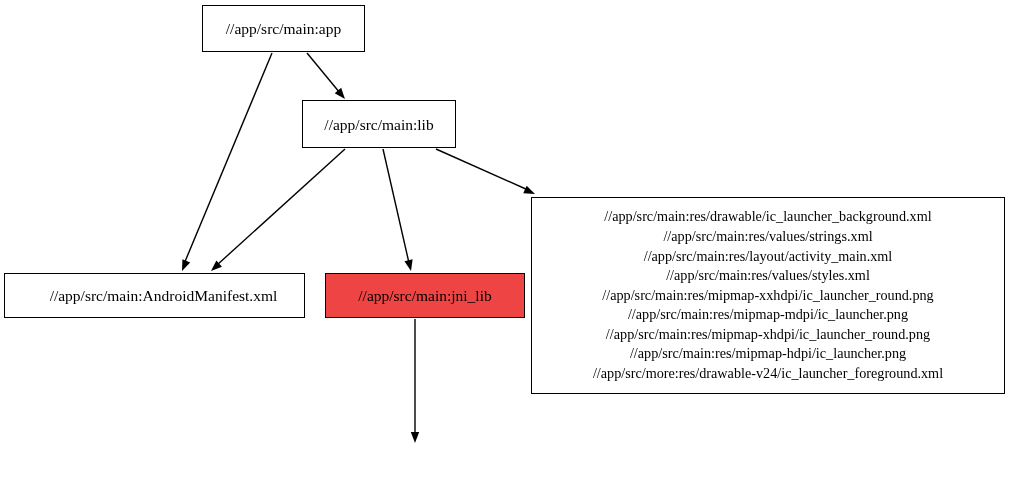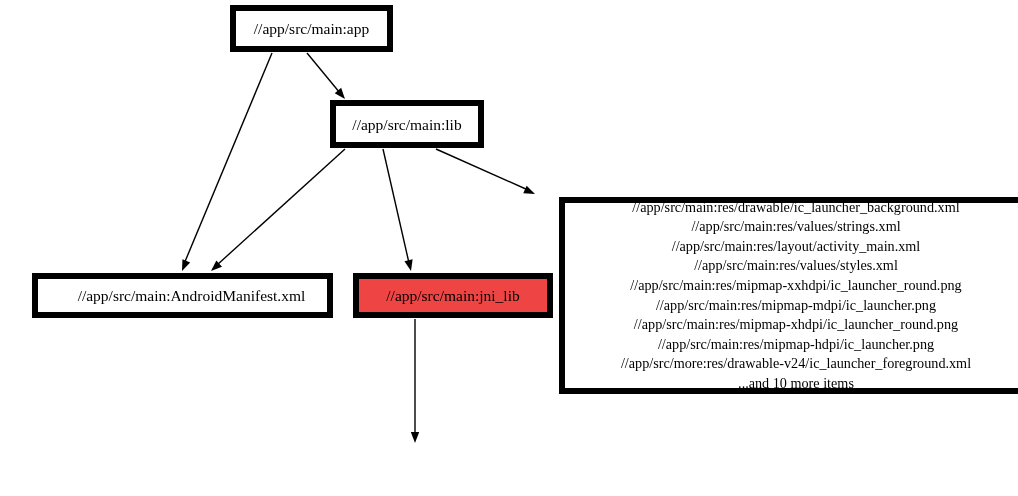--- a/index.html
+++ b/index.html
@@ -20,32 +20,31 @@
   #edge-layer {
     position: absolute;
     left: 0;
     top: 0;
     width: 1018px;
     height: 496px;
   }
   .node {
     position: absolute;
     box-sizing: border-box;
-    border: 6px solid #ef4444;
+    border: 1px solid #ef4444;
     background: #ffffff;
     display: flex;
     flex-direction: column;
     align-items: center;
     justify-content: center;
     color: #000000;
     font-size: 15.5px;
     line-height: 19px;
     white-space: nowrap;
     z-index: 2;
-    margin-left: 28px;
   }
   .node-line {
     display: block;
     text-align: center;
   }
   .node-single {
     font-size: 15.5px;
   }
   .node-multi {
     font-size: 14.2px;
@@ -86,15 +85,14 @@
     <div class="node node-multi" style="left: 531px; top: 197px; width: 474px; height: 197px; border-color: rgb(0, 0, 0); background: rgb(255, 255, 255);">
       <span class="node-line">//app/src/main:res/drawable/ic_launcher_background.xml</span>
       <span class="node-line">//app/src/main:res/values/strings.xml</span>
       <span class="node-line">//app/src/main:res/layout/activity_main.xml</span>
       <span class="node-line">//app/src/main:res/values/styles.xml</span>
       <span class="node-line">//app/src/main:res/mipmap-xxhdpi/ic_launcher_round.png</span>
       <span class="node-line">//app/src/main:res/mipmap-mdpi/ic_launcher.png</span>
       <span class="node-line">//app/src/main:res/mipmap-xhdpi/ic_launcher_round.png</span>
       <span class="node-line">//app/src/main:res/mipmap-hdpi/ic_launcher.png</span>
       <span class="node-line">//app/src/more:res/drawable-v24/ic_launcher_foreground.xml</span>
-      <span class="node-line">...and 10 more items</span>
     </div>
   </div>
 
 </body></html>

